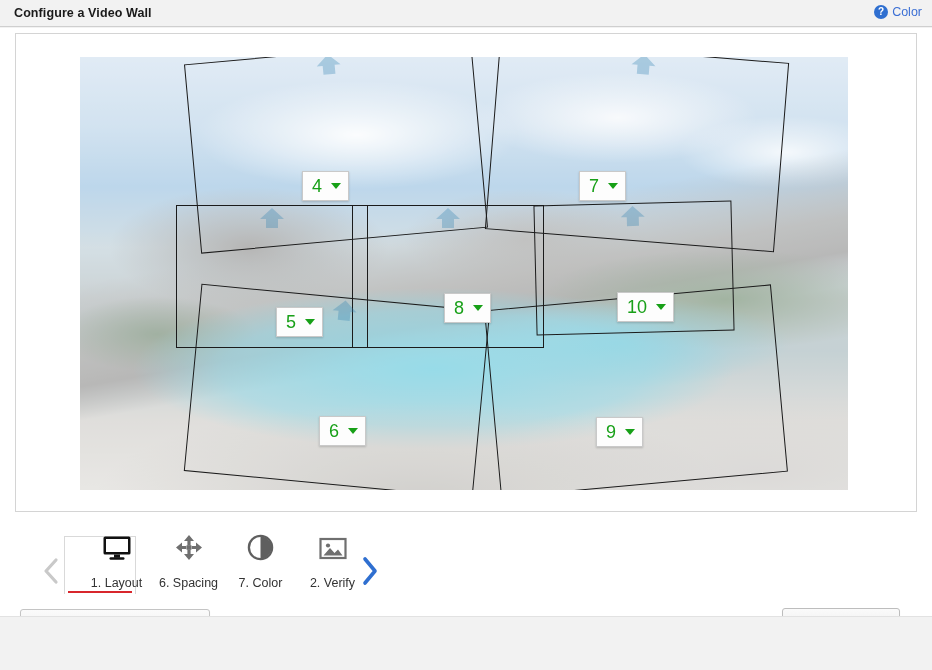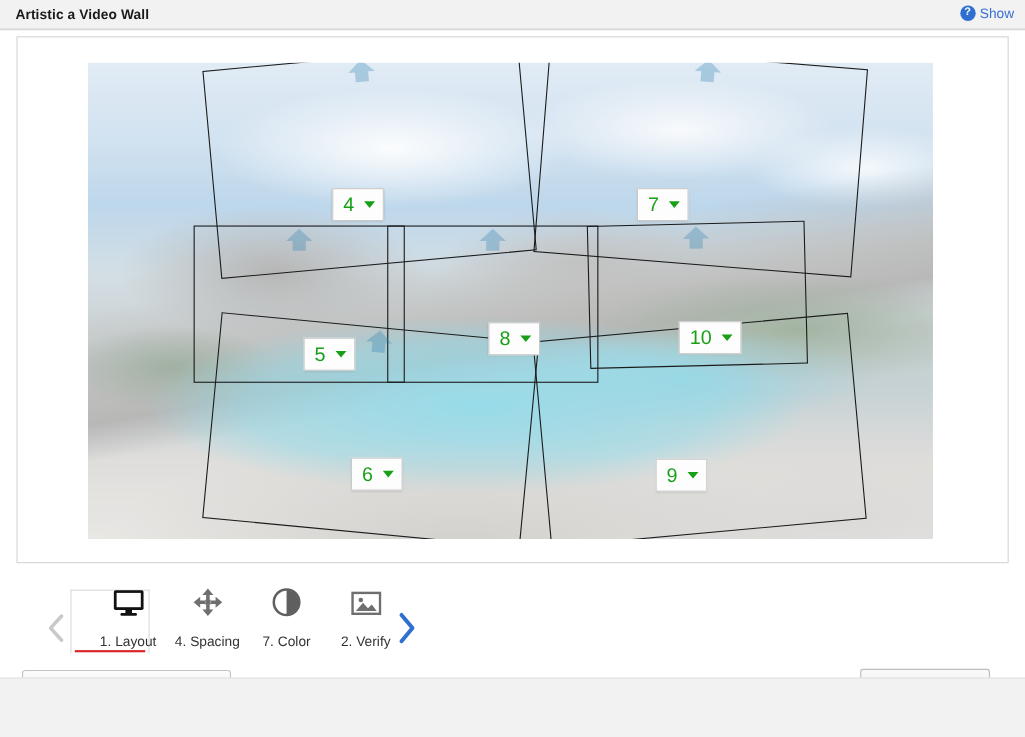--- a/index.html
+++ b/index.html
@@ -228,24 +228,24 @@
     border-top: 1px solid #e2e2e2;
     box-sizing: border-box;
   }
 </style>
 </head>
 <body>
 
 <div id="app">
 
   <div id="header">
-    <div id="header-title">Artistic a Video Wall</div>
+    <div id="header-title">Configure a Video Wall</div>
     <div id="help-link">
       <span id="help-icon">?</span>
-      <span>Show</span>
+      <span>Color</span>
     </div>
   </div>
 
   <div id="content">
 
     <div id="canvas-panel">
       <div id="wall-stage">
         <div id="photo"></div>
         <div id="photo-wash"></div>
 
@@ -356,21 +356,21 @@
             <svg width="28" height="27" viewBox="0 0 28 27">
               <g fill="#6f6f6f">
                 <polygon points="14,1 19,7 15.6,7 15.6,11.4 12.4,11.4 12.4,7 9,7"></polygon>
                 <polygon points="14,26 19,20 15.6,20 15.6,15.6 12.4,15.6 12.4,20 9,20"></polygon>
                 <polygon points="1,13.5 7,8.5 7,11.9 11.4,11.9 11.4,15.1 7,15.1 7,18.5"></polygon>
                 <polygon points="27,13.5 21,8.5 21,11.9 16.6,11.9 16.6,15.1 21,15.1 21,18.5"></polygon>
                 <rect x="11.6" y="11.2" width="4.8" height="4.6"></rect>
               </g>
             </svg>
           </div>
-          <div class="tab-label">4. Spacing</div>
+          <div class="tab-label">6. Spacing</div>
         </div>
 
         <div class="tab">
           <div class="tab-icon">
             <svg width="27" height="27" viewBox="0 0 27 27">
               <circle cx="13.5" cy="13.5" r="11.6" fill="none" stroke="#5f5f5f" stroke-width="2.3"></circle>
               <path d="M13.5 2.6 A10.9 10.9 0 0 1 13.5 24.4 Z" fill="#5f5f5f"></path>
             </svg>
           </div>
           <div class="tab-label">7. Color</div>

